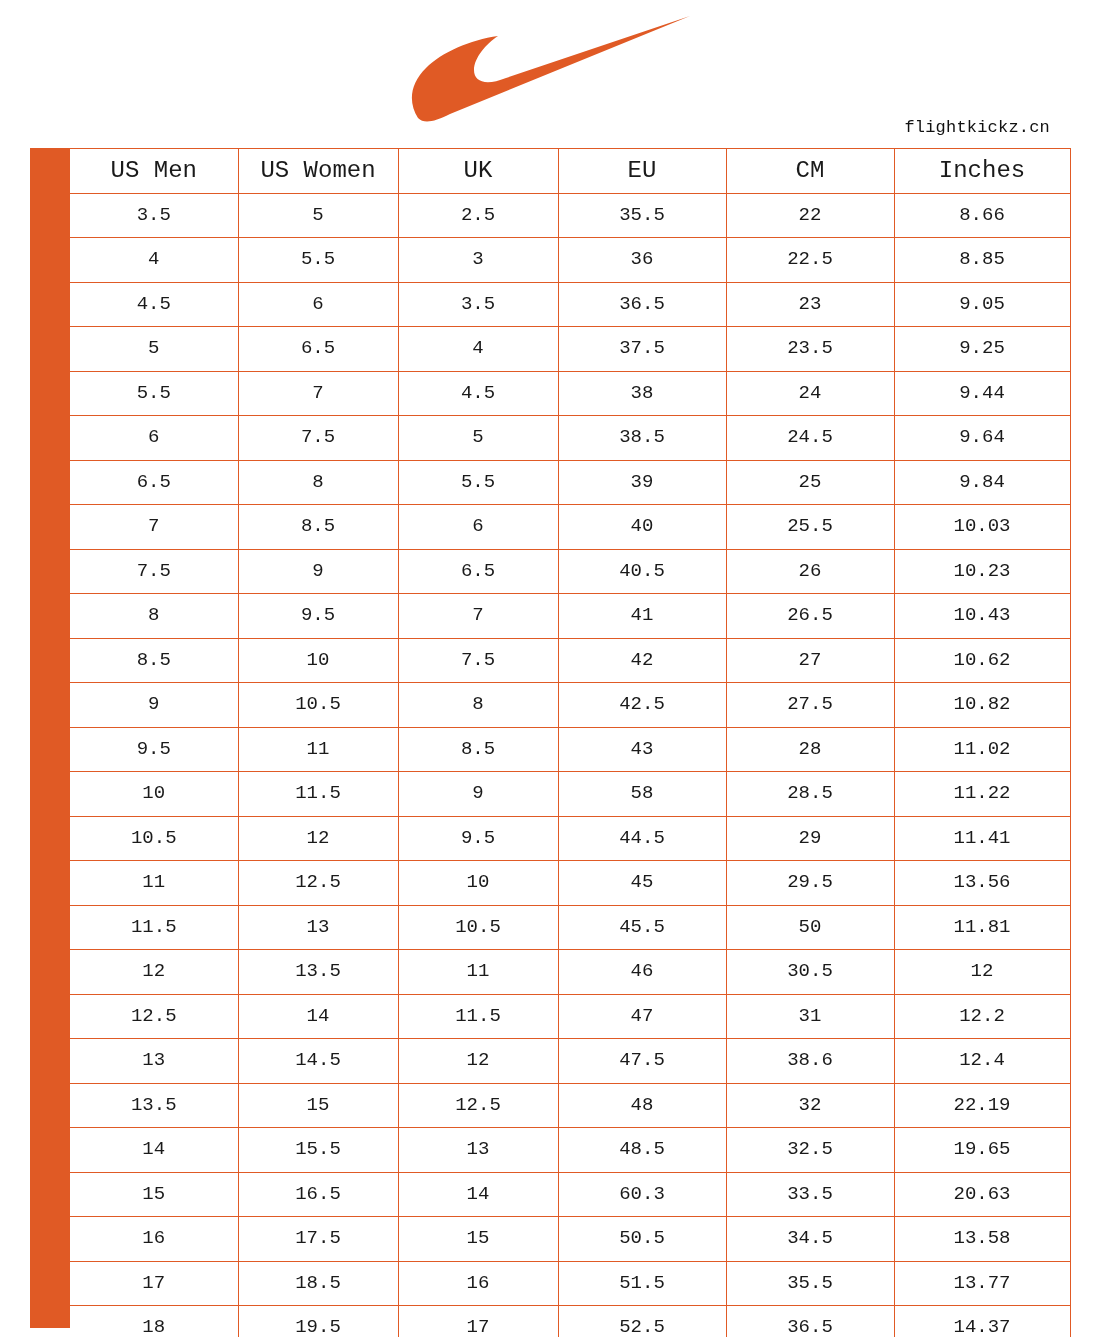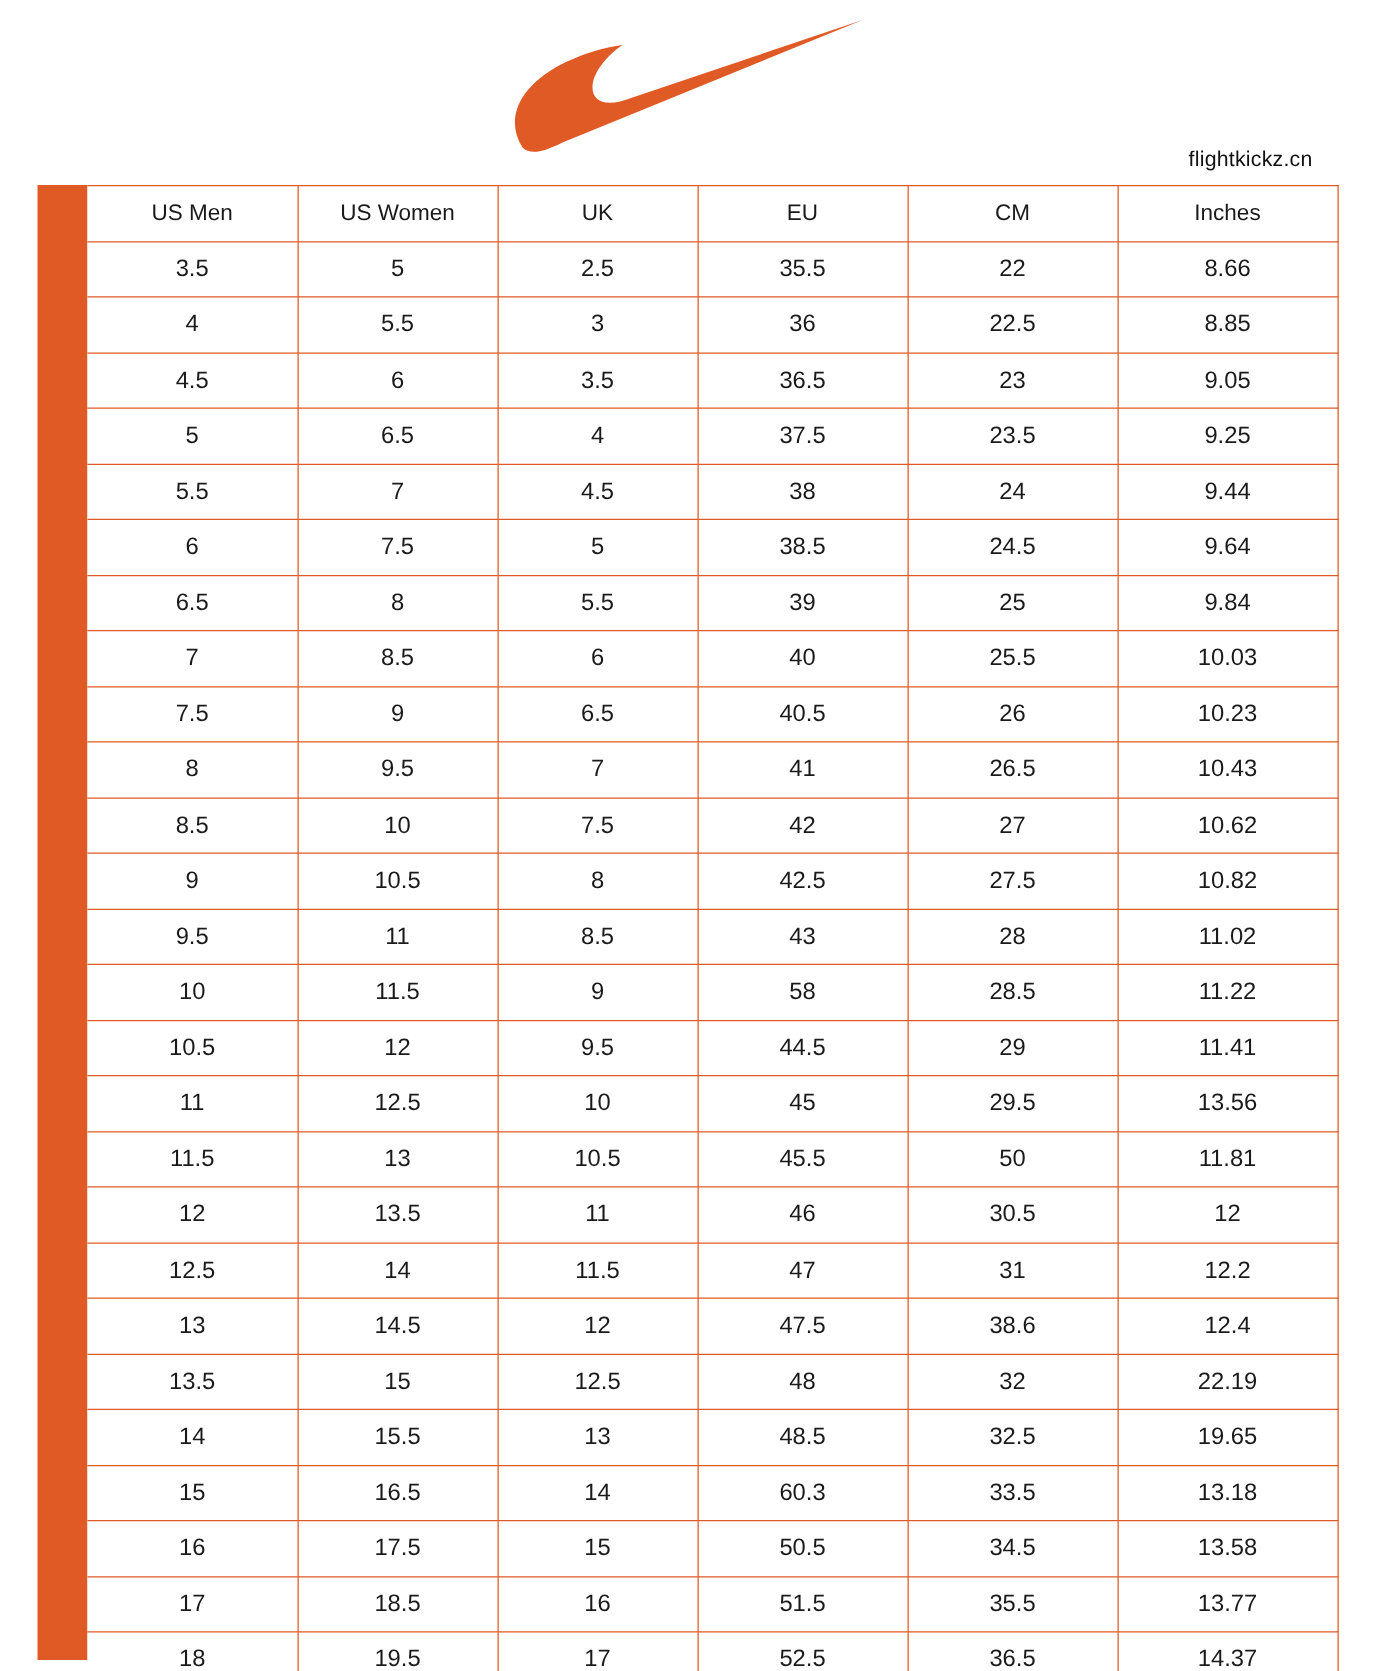--- a/index.html
+++ b/index.html
@@ -13,20 +13,21 @@
     font-family: "Liberation Sans", sans-serif;
     color: #1a1a1a;
     position: relative;
     overflow: hidden;
   }
   .page {
     width: 1100px;
     height: 1088px;
     position: relative;
     box-sizing: border-box;
+    font-family: Liberation Mono, monospace;
   }
   .logo-wrap {
     width: 100%;
     height: 120px;
     display: flex;
     align-items: center;
     justify-content: center;
     padding-top: 18px;
     box-sizing: border-box;
   }
@@ -72,21 +73,21 @@
     text-align: center;
     font-size: 19px;
     font-weight: normal;
     color: #1a1a1a;
     height: 43.5px;
     padding: 0;
     line-height: 43.5px;
     background: #ffffff;
   }
   table.size-table th {
-    font-size: 18px;
+    font-size: 24px;
     text-align: center;
   }
   table.size-table tr td:first-child,
   table.size-table tr th:first-child {
     border-left: none;
   }
   table.size-table tr td:last-child,
   table.size-table tr th:last-child {
     border-right: 1px solid #e05a25;
   }
@@ -310,21 +311,21 @@
               <td>48.5</td>
               <td>32.5</td>
               <td>19.65</td>
             </tr>
             <tr>
               <td>15</td>
               <td>16.5</td>
               <td>14</td>
               <td>60.3</td>
               <td>33.5</td>
-              <td>13.18</td>
+              <td>20.63</td>
             </tr>
             <tr>
               <td>16</td>
               <td>17.5</td>
               <td>15</td>
               <td>50.5</td>
               <td>34.5</td>
               <td>13.58</td>
             </tr>
             <tr>

